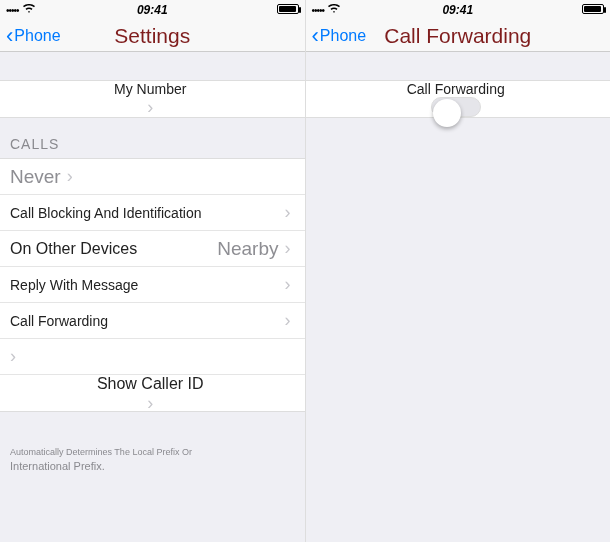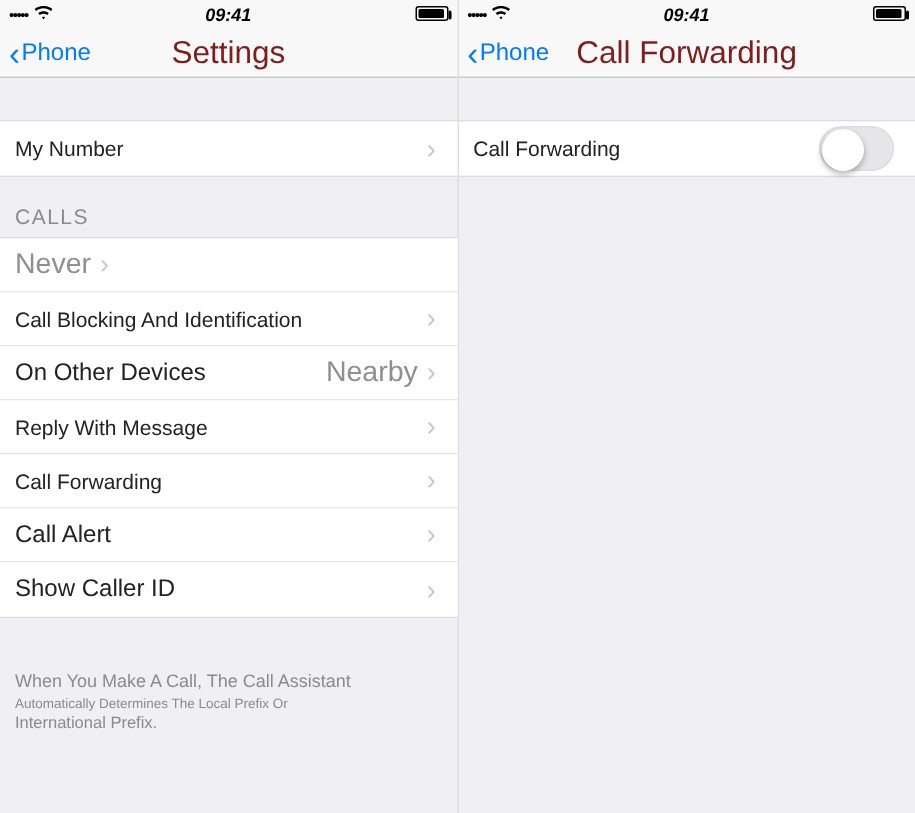--- a/index.html
+++ b/index.html
@@ -47,21 +47,21 @@
     .chev-left { font-size:22px; font-weight:300; line-height:1; margin-right:1px; }
     .nav-title { position:absolute; left:50%; transform:translateX(-50%); color:#7f1d1d; font-size:21px; }
 
     
     .spacer { height:28px; }
     .group { background:#fff; border-top:1px solid #ddd; border-bottom:1px solid #ddd; }
     .row {
       display:flex; align-items:center; padding:0 14px 0 10px;
       height:36px; border-bottom:1px solid #e5e5e5; background:#fff;
     }
-    .row:last-child { border-bottom:none; }
+    .row:last-child { border-bottom:none;flex-direction:column; }
     .row-label { flex:1; color:#222; font-size:14px; }
     .row-label.big { font-size:16px; font-weight:500; }
     .row-value { color:#8e8e93; font-size:19px; margin-right:6px;text-align:center; }
     .chev-right { color:#c7c7cc; font-size:18px; }
 
     .section-header {
       color:#8a8a8f; font-size:14px; letter-spacing:1px;
       padding:18px 24px 6px 10px; font-weight:400;border-radius:11px;
     }
 
@@ -132,33 +132,31 @@
     </div>
     <div class="row">
       <span class="row-label">Reply With Message</span>
       <span class="chev-right">›</span>
     </div>
     <div class="row">
       <span class="row-label">Call Forwarding</span>
       <span class="chev-right">›</span>
     </div>
     <div class="row">
-      <span class="row-label big">Call Alert</span>
       <span class="chev-right">›</span>
     </div>
     <div class="row">
       <span class="row-label big">Show Caller ID</span>
       <span class="chev-right">›</span>
     </div>
   </div>
 
   <div class="spacer"></div>
 
   <div class="footer-note">
-    <div class="l1">When You Make A Call, The Call Assistant</div>
     <div class="l2">Automatically Determines The Local Prefix Or</div>
     <div class="l3">International Prefix.</div>
   </div>
 </div>
 
 <div class="pane">
   <div class="statusbar">
     <span class="sb-dots">•••••</span>
     <span class="sb-wifi">
       <svg width="12" height="10" viewBox="0 0 12 10">

